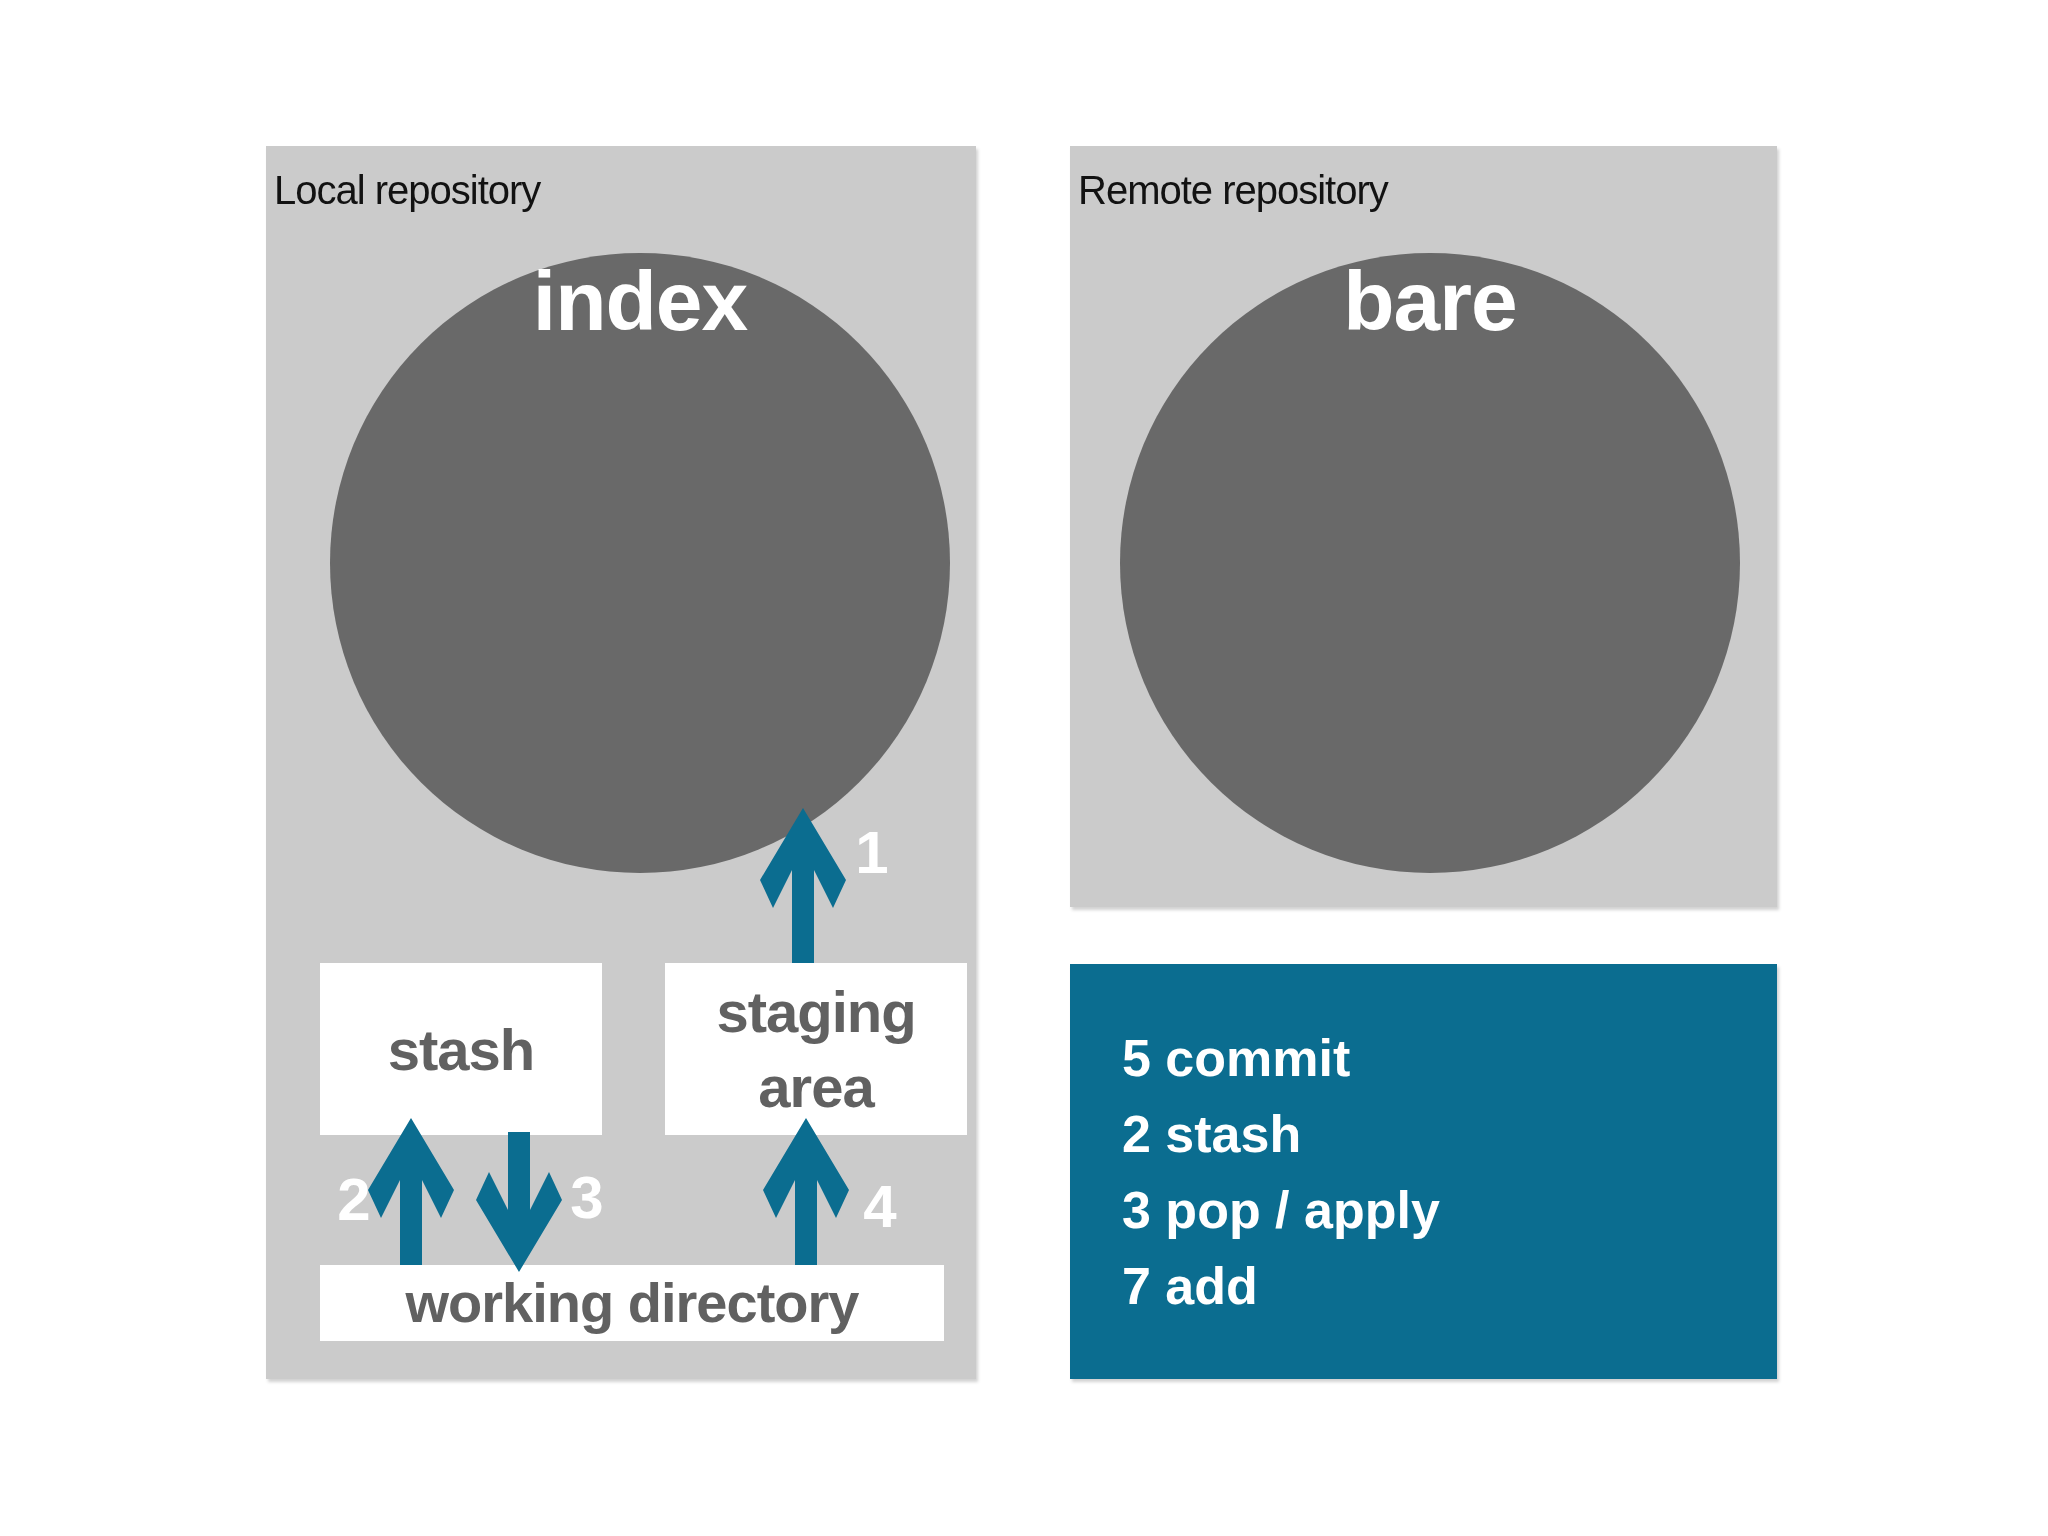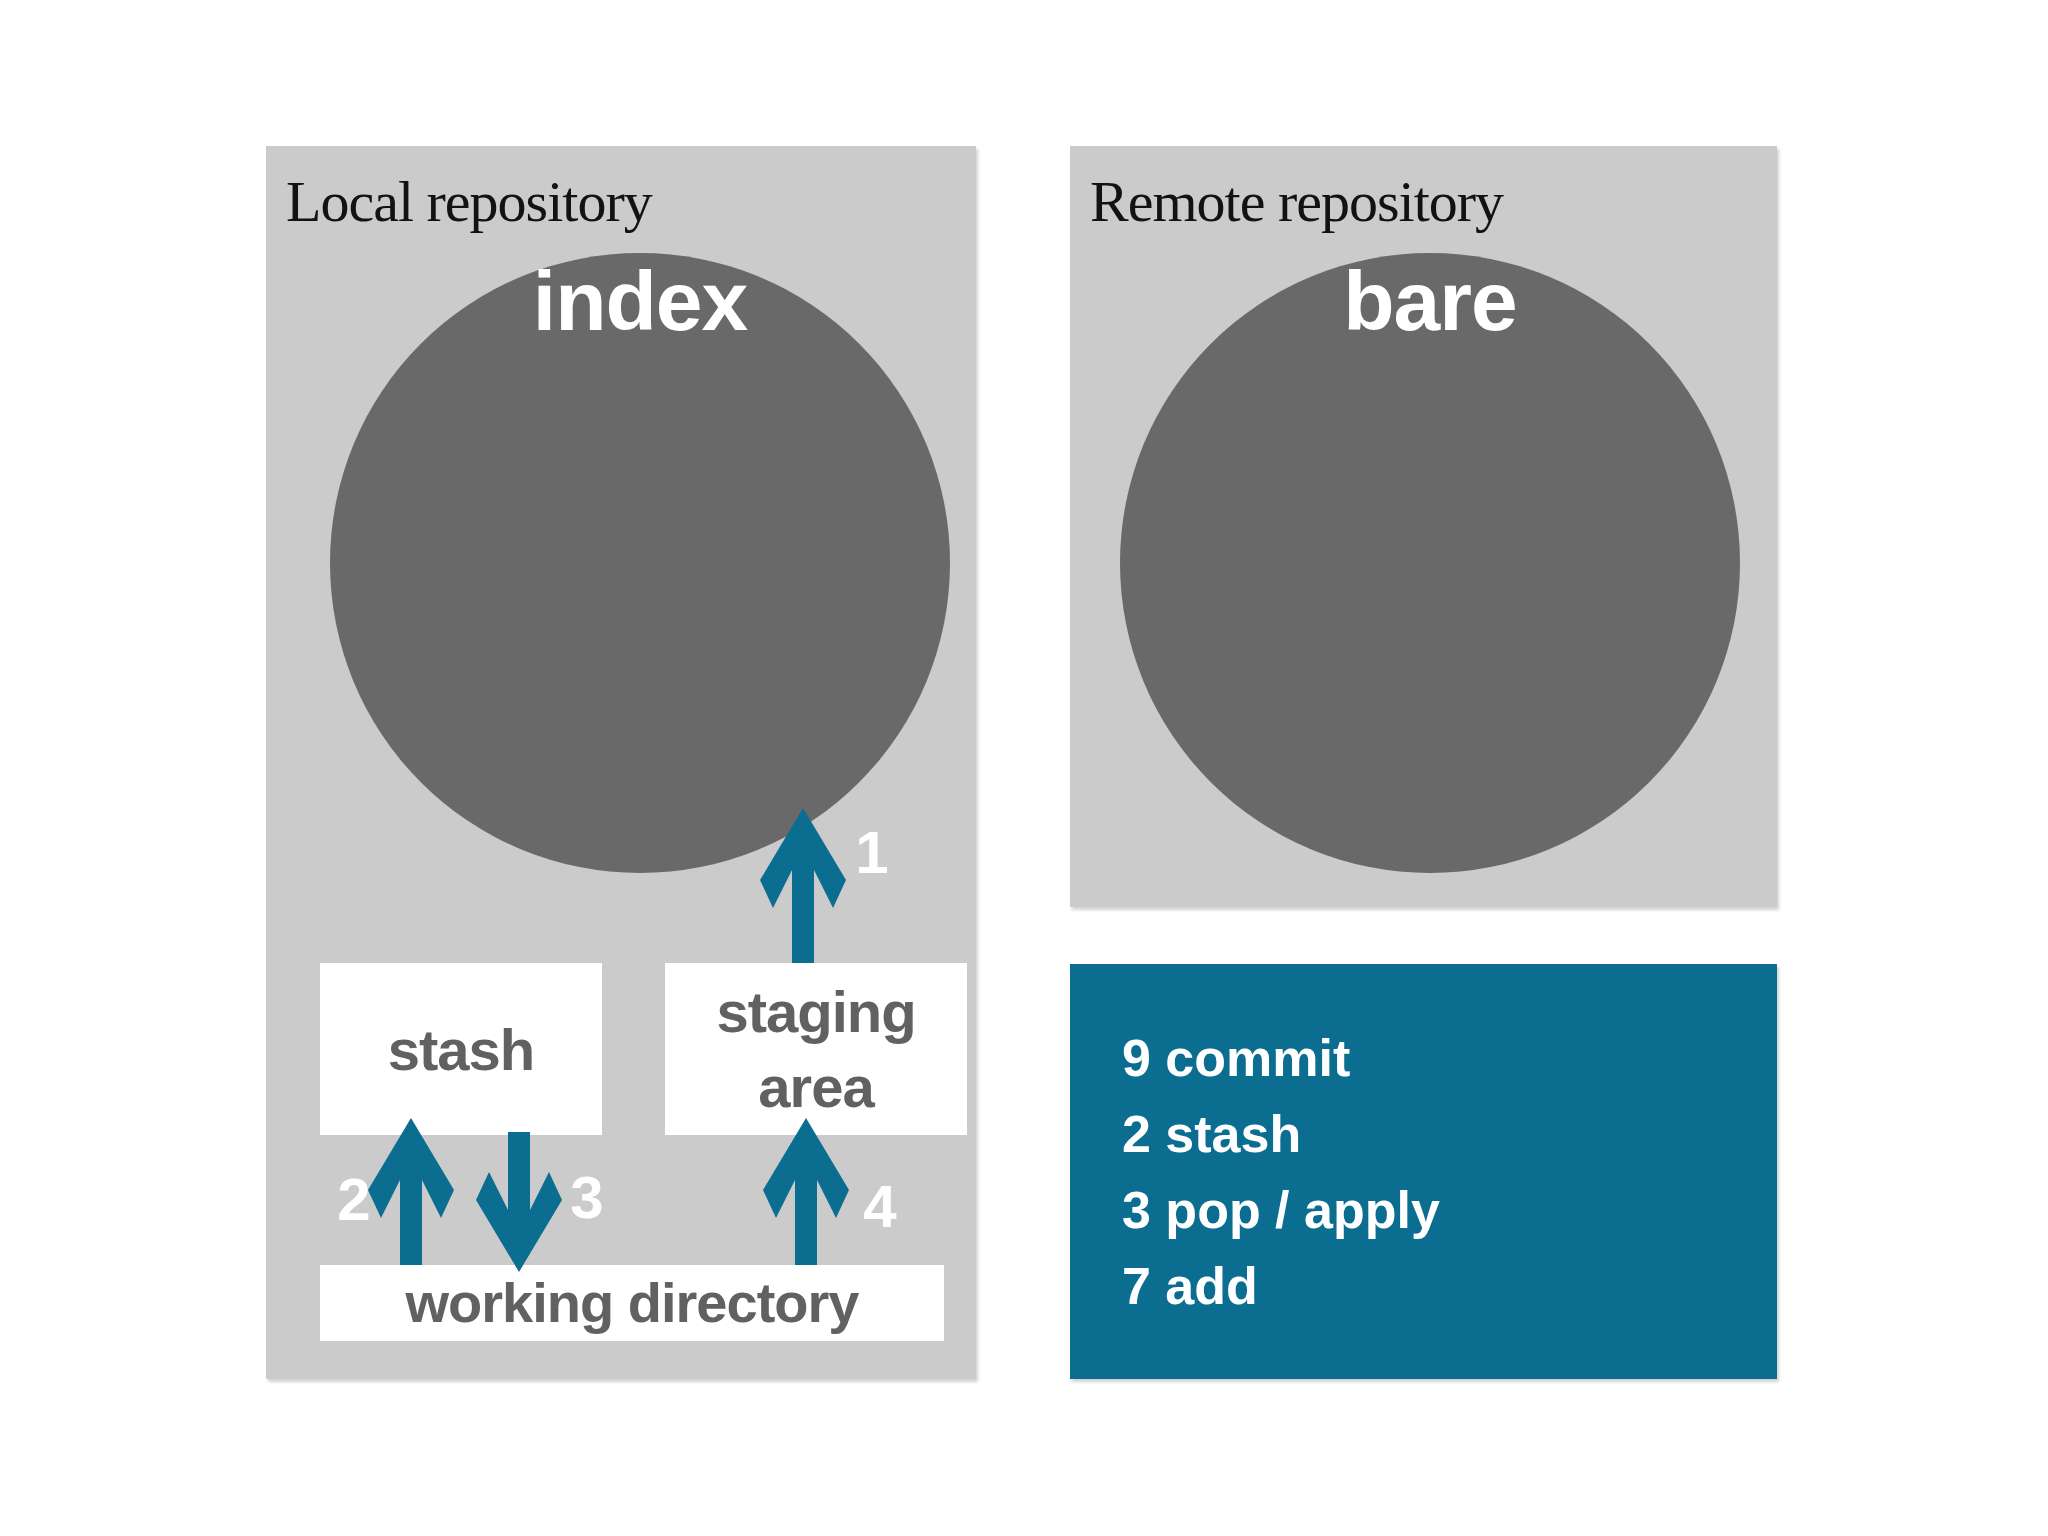--- a/index.html
+++ b/index.html
@@ -17,27 +17,26 @@
   }
   .panel {
     position: absolute;
     background: var(--panel-bg, #cbcbcb);
     box-shadow: 2px 3px 3px rgba(0,0,0,0.18);
   }
   .panel-local  { left: 266px; top: 146px; width: 710px; height: 1233px; }
   .panel-remote { left: 1070px; top: 146px; width: 707px; height: 761px; }
   .panel-title {
     position: absolute;
-    left: 20px;
+    left: 8px;
     top: 22px;
-    font-size: 58px;
+    font-size: 40px;
     letter-spacing: -1px;
     color: var(--title-text, #121212);
     white-space: nowrap;
-    font-family: Liberation Serif, serif;
   }
   .big-circle {
     position: absolute;
     width: 620px;
     height: 620px;
     border-radius: 50%;
     background: var(--circle-fill, #696969);
     display: flex;
     justify-content: center;
   }
@@ -135,21 +134,21 @@
   </div>
 
   <div class="panel panel-remote">
     <div class="panel-title">Remote repository</div>
     <div class="big-circle circle-remote">
       <span class="circle-label">bare</span>
     </div>
   </div>
 
   <div class="legend">
-    <div class="legend-item">9 commit</div>
+    <div class="legend-item">5 commit</div>
     <div class="legend-item">2 stash</div>
     <div class="legend-item">3 pop / apply</div>
     <div class="legend-item">7 add</div>
   </div>
 
   <svg class="arrows-svg" viewBox="0 0 2048 1536">
 
     <polygon class="arrow" points="803,808 846,880 833,908 814,870 814,963 792,963 792,870 773,908 760,880"></polygon>
 
     <polygon class="arrow" points="411,1118 454,1190 441,1218 422,1180 422,1265 400,1265 400,1180 381,1218 368,1190"></polygon>

